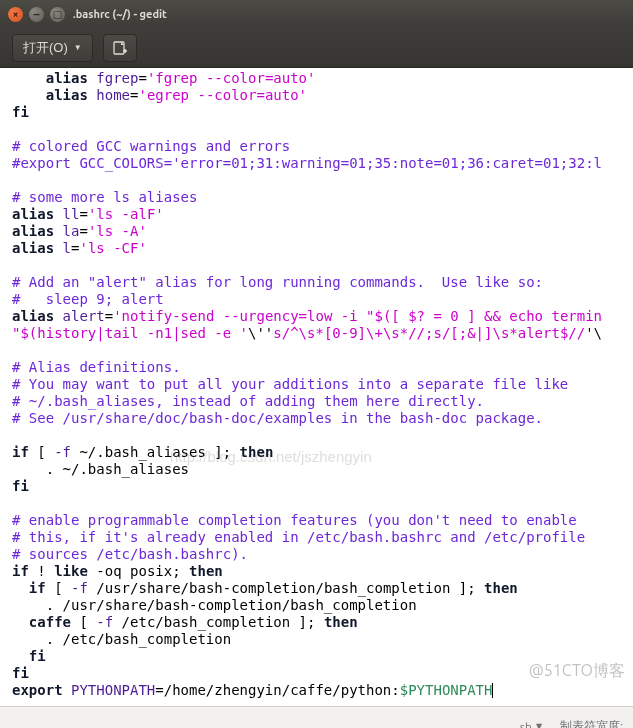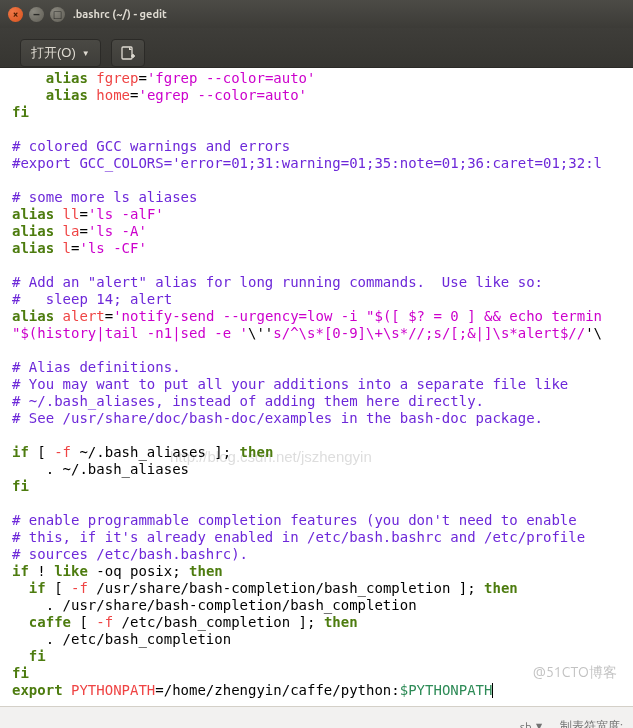--- a/index.html
+++ b/index.html
@@ -24,22 +24,22 @@
     width: 15px; height: 15px; border-radius: 50%;
     display: flex; align-items: center; justify-content: center;
     font-size: 10px; font-weight: bold;
   }
   .win-close { background: radial-gradient(circle at 30% 30%, #f07746, #d8541f); color: #4a1c00; }
   .win-mm { background: radial-gradient(circle at 30% 30%, #8a887f, #5f5d55); color: #2a2a28; }
   .title-text { color: #dfdbd2; font-size: 11px; font-weight: bold; }
   .toolbar {
     background: linear-gradient(to bottom, #3e3d39, #363531);
     height: 40px;
-    display: flex; align-items: flex-end;
-    padding: 0 20px; gap: 10px;
+    display: flex; align-items: center;
+    padding: 0 12px; gap: 10px;
     border-bottom: 1px solid #2b2a27;
   }
   .open-btn {
     background: linear-gradient(to bottom, #4a4944, #3e3d39);
     border: 1px solid #2b2a27;
     border-radius: 4px;
     color: #dfdbd2;
     padding: 4px 10px;
     display: flex; align-items: center; gap: 6px;
     font-size: 13px;
@@ -63,22 +63,22 @@
   }
   .editor {
     font-family: "DejaVu Sans Mono", "Ubuntu Mono", monospace;
     font-size: 14px;
     line-height: 17px;
     white-space: pre;
     padding: 2px 12px 2px 12px;
     color: #000000;
     position: relative;
   }
-  .kw   { color: #4d7c0f; font-weight: bold; }   
-  .name { color: #ef4444; }                      
+  .kw   { color: #0f172a; font-weight: bold; }   
+  .name { color: #4c1d95; }                      
   .str  { color: #cc00cc; }                      
   .cmt  { color: #6d28d9; }                      
   .var  { color: #2e8b57; }                      
   .cursor {
     display: inline-block;
     width: 1px;
     height: 15px;
     background: #000;
     vertical-align: text-bottom;
     margin-left: 0px;
@@ -100,23 +100,23 @@
     justify-content: flex-end;
     align-items: center;
     padding: 0 10px;
     gap: 18px;
     font-size: 12px;
     color: #737373;
   }
   .status-seg { display: flex; align-items: center; gap: 4px; }
   .bwm {
     position: absolute;
-    right: 16px; bottom: 24px;
+    right: 8px; bottom: 24px;
     color: rgba(120,120,120,0.45);
-    font-size: 14px;
+    font-size: 16px;
   }
 </style>
 </head>
 <body>
 
 <div class="titlebar">
   <div class="win-controls">
     <div class="win-btn win-close">×</div>
     <div class="win-btn win-mm">‒</div>
     <div class="win-btn win-mm">□</div>
@@ -147,21 +147,21 @@
 
 <span class="cmt"># colored GCC warnings and errors</span>
 <span class="cmt">#export GCC_COLORS='error=01;31:warning=01;35:note=01;36:caret=01;32:l</span>
 
 <span class="cmt"># some more ls aliases</span>
 <span class="kw">alias</span> <span class="name">ll</span>=<span class="str">'ls -alF'</span>
 <span class="kw">alias</span> <span class="name">la</span>=<span class="str">'ls -A'</span>
 <span class="kw">alias</span> <span class="name">l</span>=<span class="str">'ls -CF'</span>
 
 <span class="cmt"># Add an "alert" alias for long running commands.  Use like so:</span>
-<span class="cmt">#   sleep 14; alert</span>
+<span class="cmt">#   sleep 9; alert</span>
 <span class="kw">alias</span> <span class="name">alert</span>=<span class="str">'notify-send --urgency=low -i "$([ $? = 0 ] &amp;&amp; echo termin</span>
 <span class="str">"$(history|tail -n1|sed -e '</span><span>\''</span><span class="str">s/^\s*[0-9]\+\s*//;s/[;&amp;|]\s*alert$//</span><span>'\</span>
 
 <span class="cmt"># Alias definitions.</span>
 <span class="cmt"># You may want to put all your additions into a separate file like</span>
 <span class="cmt"># ~/.bash_aliases, instead of adding them here directly.</span>
 <span class="cmt"># See /usr/share/doc/bash-doc/examples in the bash-doc package.</span>
 
 <span class="kw">if</span><span> [ </span><span class="name">-f</span><span> ~/.bash_aliases ]; </span><span class="kw">then</span>
 <span>    . ~/.bash_aliases</span>

